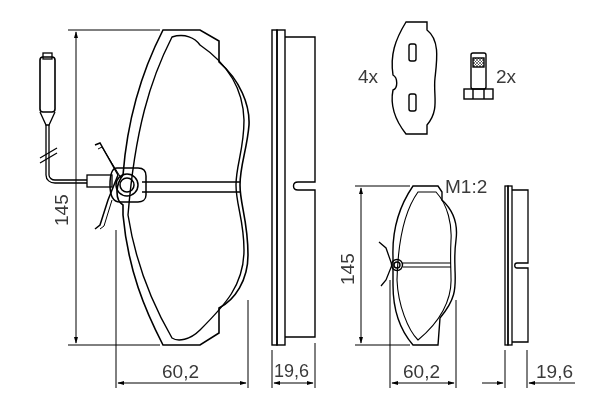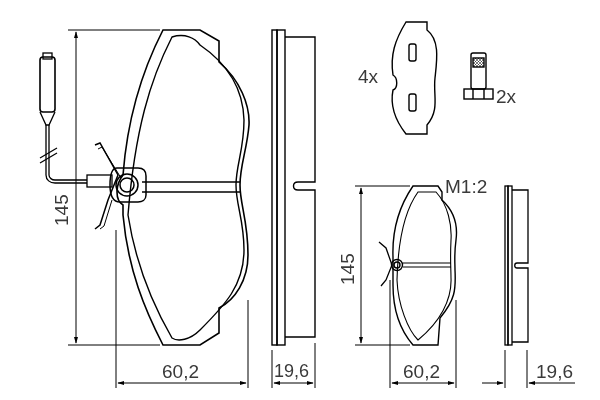--- a/index.html
+++ b/index.html
@@ -124,18 +124,18 @@
     <line x1="482" y1="383" x2="503" y2="383" marker-end="url(#arr)"></line>
     <line x1="575" y1="383" x2="529" y2="383" marker-end="url(#arr)"></line>
   </g>
 </svg>
 
 <div class="lbl rot" style="left:52px; top:226px; font-size:19px;">145</div>
 <div class="lbl" style="left:162px; top:362px;">60,2</div>
 <div class="lbl" style="left:274px; top:362px; font-size:18px;">19,6</div>
 
 <div class="lbl" style="left:358px; top:67px;">4x</div>
-<div class="lbl" style="left:496px; top:67px;margin-top:20px;">2x</div>
+<div class="lbl" style="left:496px; top:67px;">2x</div>
 <div class="lbl" style="left:445px; top:158px;margin-top:19px;">M1:2</div>
 
 <div class="lbl rot" style="left:338px; top:285px;">145</div>
 <div class="lbl" style="left:403px; top:362px;">60,2</div>
 <div class="lbl" style="left:536px; top:362px;">19,6</div>
 
 </body></html>

